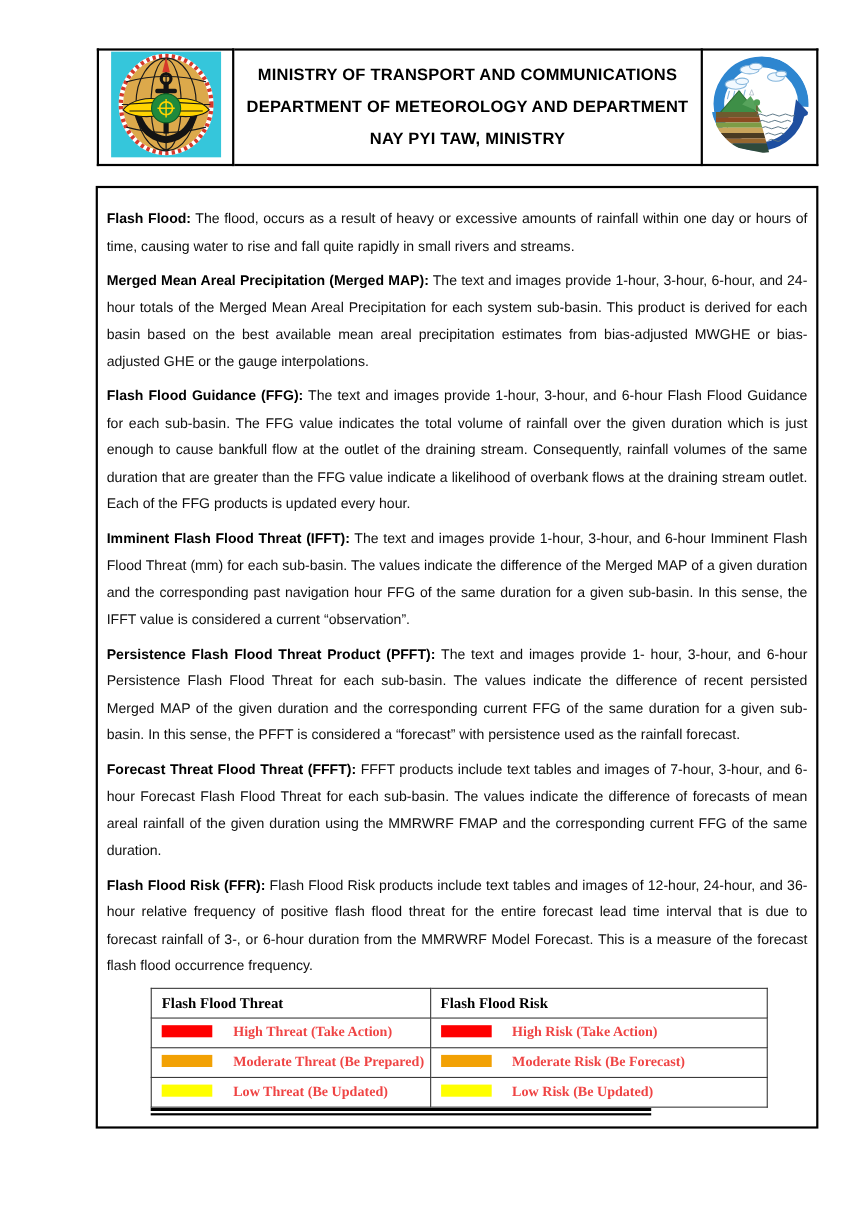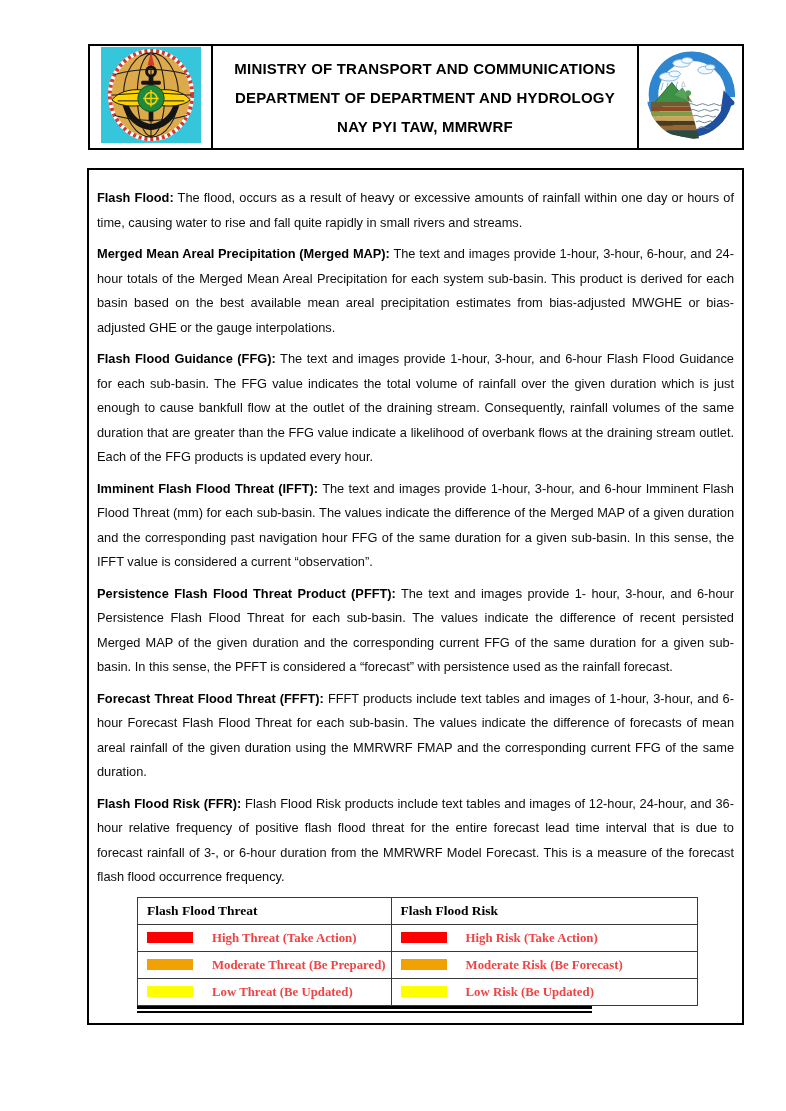--- a/index.html
+++ b/index.html
@@ -74,22 +74,22 @@
             <line x1="86" y1="56" x2="60" y2="56"></line>
           </g>
           <circle cx="52" cy="53.5" r="13.5" fill="#1F8A3C" stroke="#0B5C24" stroke-width="1"></circle>
           <circle cx="52" cy="53.5" r="6" fill="none" stroke="#FFD400" stroke-width="1.6"></circle>
           <line x1="52" y1="45" x2="52" y2="62" stroke="#FFD400" stroke-width="1.4"></line>
           <line x1="44" y1="53.5" x2="60" y2="53.5" stroke="#FFD400" stroke-width="1.4"></line>
         </svg>
       </td>
       <td class="cell-title">
         <div class="h-line">MINISTRY OF TRANSPORT AND COMMUNICATIONS</div>
-        <div class="h-line">DEPARTMENT OF DEPARTMENT AND HYDROLOGY</div>
-        <div class="h-line">NAY PYI TAW, MMRWRF</div>
+        <div class="h-line">DEPARTMENT OF METEOROLOGY AND DEPARTMENT</div>
+        <div class="h-line">NAY PYI TAW, MINISTRY</div>
       </td>
       <td class="cell-logo-right">
         
         <svg width="96" height="96" viewBox="0 0 100 100">
           <defs>
             <clipPath id="strataClip">
                   <path d="M8,57 L48,57 L59,97 L24,90 L8,72 Z"></path>
                 </clipPath>
             <clipPath id="discClip">
                   <circle cx="50" cy="50" r="46"></circle>
@@ -151,21 +151,21 @@
     </table>
 
   <div class="content-box">
 
     <div id="paragraphs">
         <p class="para"><b>Flash Flood:</b><span> The flood, occurs as a result of heavy or excessive amounts of rainfall within one day or hours of time, causing water to rise and fall quite rapidly in small rivers and streams.</span></p>
         <p class="para"><b>Merged Mean Areal Precipitation (Merged MAP):</b><span> The text and images provide 1-hour, 3-hour, 6-hour, and 24-hour totals of the Merged Mean Areal Precipitation for each system sub-basin. This product is derived for each basin based on the best available mean areal precipitation estimates from bias-adjusted MWGHE or bias-adjusted GHE or the gauge interpolations.</span></p>
         <p class="para"><b>Flash Flood Guidance (FFG):</b><span> The text and images provide 1-hour, 3-hour, and 6-hour Flash Flood Guidance for each sub-basin. The FFG value indicates the total volume of rainfall over the given duration which is just enough to cause bankfull flow at the outlet of the draining stream. Consequently, rainfall volumes of the same duration that are greater than the FFG value indicate a likelihood of overbank flows at the draining stream outlet. Each of the FFG products is updated every hour.</span></p>
         <p class="para"><b>Imminent Flash Flood Threat (IFFT):</b><span> The text and images provide 1-hour, 3-hour, and 6-hour Imminent Flash Flood Threat (mm) for each sub-basin. The values indicate the difference of the Merged MAP of a given duration and the corresponding past navigation hour FFG of the same duration for a given sub-basin. In this sense, the IFFT value is considered a current “observation”.</span></p>
         <p class="para"><b>Persistence Flash Flood Threat Product (PFFT):</b><span> The text and images provide 1- hour, 3-hour, and 6-hour Persistence Flash Flood Threat for each sub-basin. The values indicate the difference of recent persisted Merged MAP of the given duration and the corresponding current FFG of the same duration for a given sub-basin. In this sense, the PFFT is considered a “forecast” with persistence used as the rainfall forecast.</span></p>
-        <p class="para"><b>Forecast Threat Flood Threat (FFFT):</b><span> FFFT products include text tables and images of 1-hour, 3-hour, and 6-hour Forecast Flash Flood Threat for each sub-basin. The values indicate the difference of forecasts of mean areal rainfall of the given duration using the MMRWRF FMAP and the corresponding current FFG of the same duration.</span></p>
+        <p class="para"><b>Forecast Threat Flood Threat (FFFT):</b><span> FFFT products include text tables and images of 7-hour, 3-hour, and 6-hour Forecast Flash Flood Threat for each sub-basin. The values indicate the difference of forecasts of mean areal rainfall of the given duration using the MMRWRF FMAP and the corresponding current FFG of the same duration.</span></p>
         <p class="para"><b>Flash Flood Risk (FFR):</b><span> Flash Flood Risk products include text tables and images of 12-hour, 24-hour, and 36-hour relative frequency of positive flash flood threat for the entire forecast lead time interval that is due to forecast rainfall of 3-, or 6-hour duration from the MMRWRF Model Forecast. This is a measure of the forecast flash flood occurrence frequency.</span></p>
       </div>
 
     <div class="legend-wrap">
       <table class="legend-table">
         <colgroup>
             <col class="c1">
             <col class="c2">
           </colgroup>
         <tbody id="legend-body">

